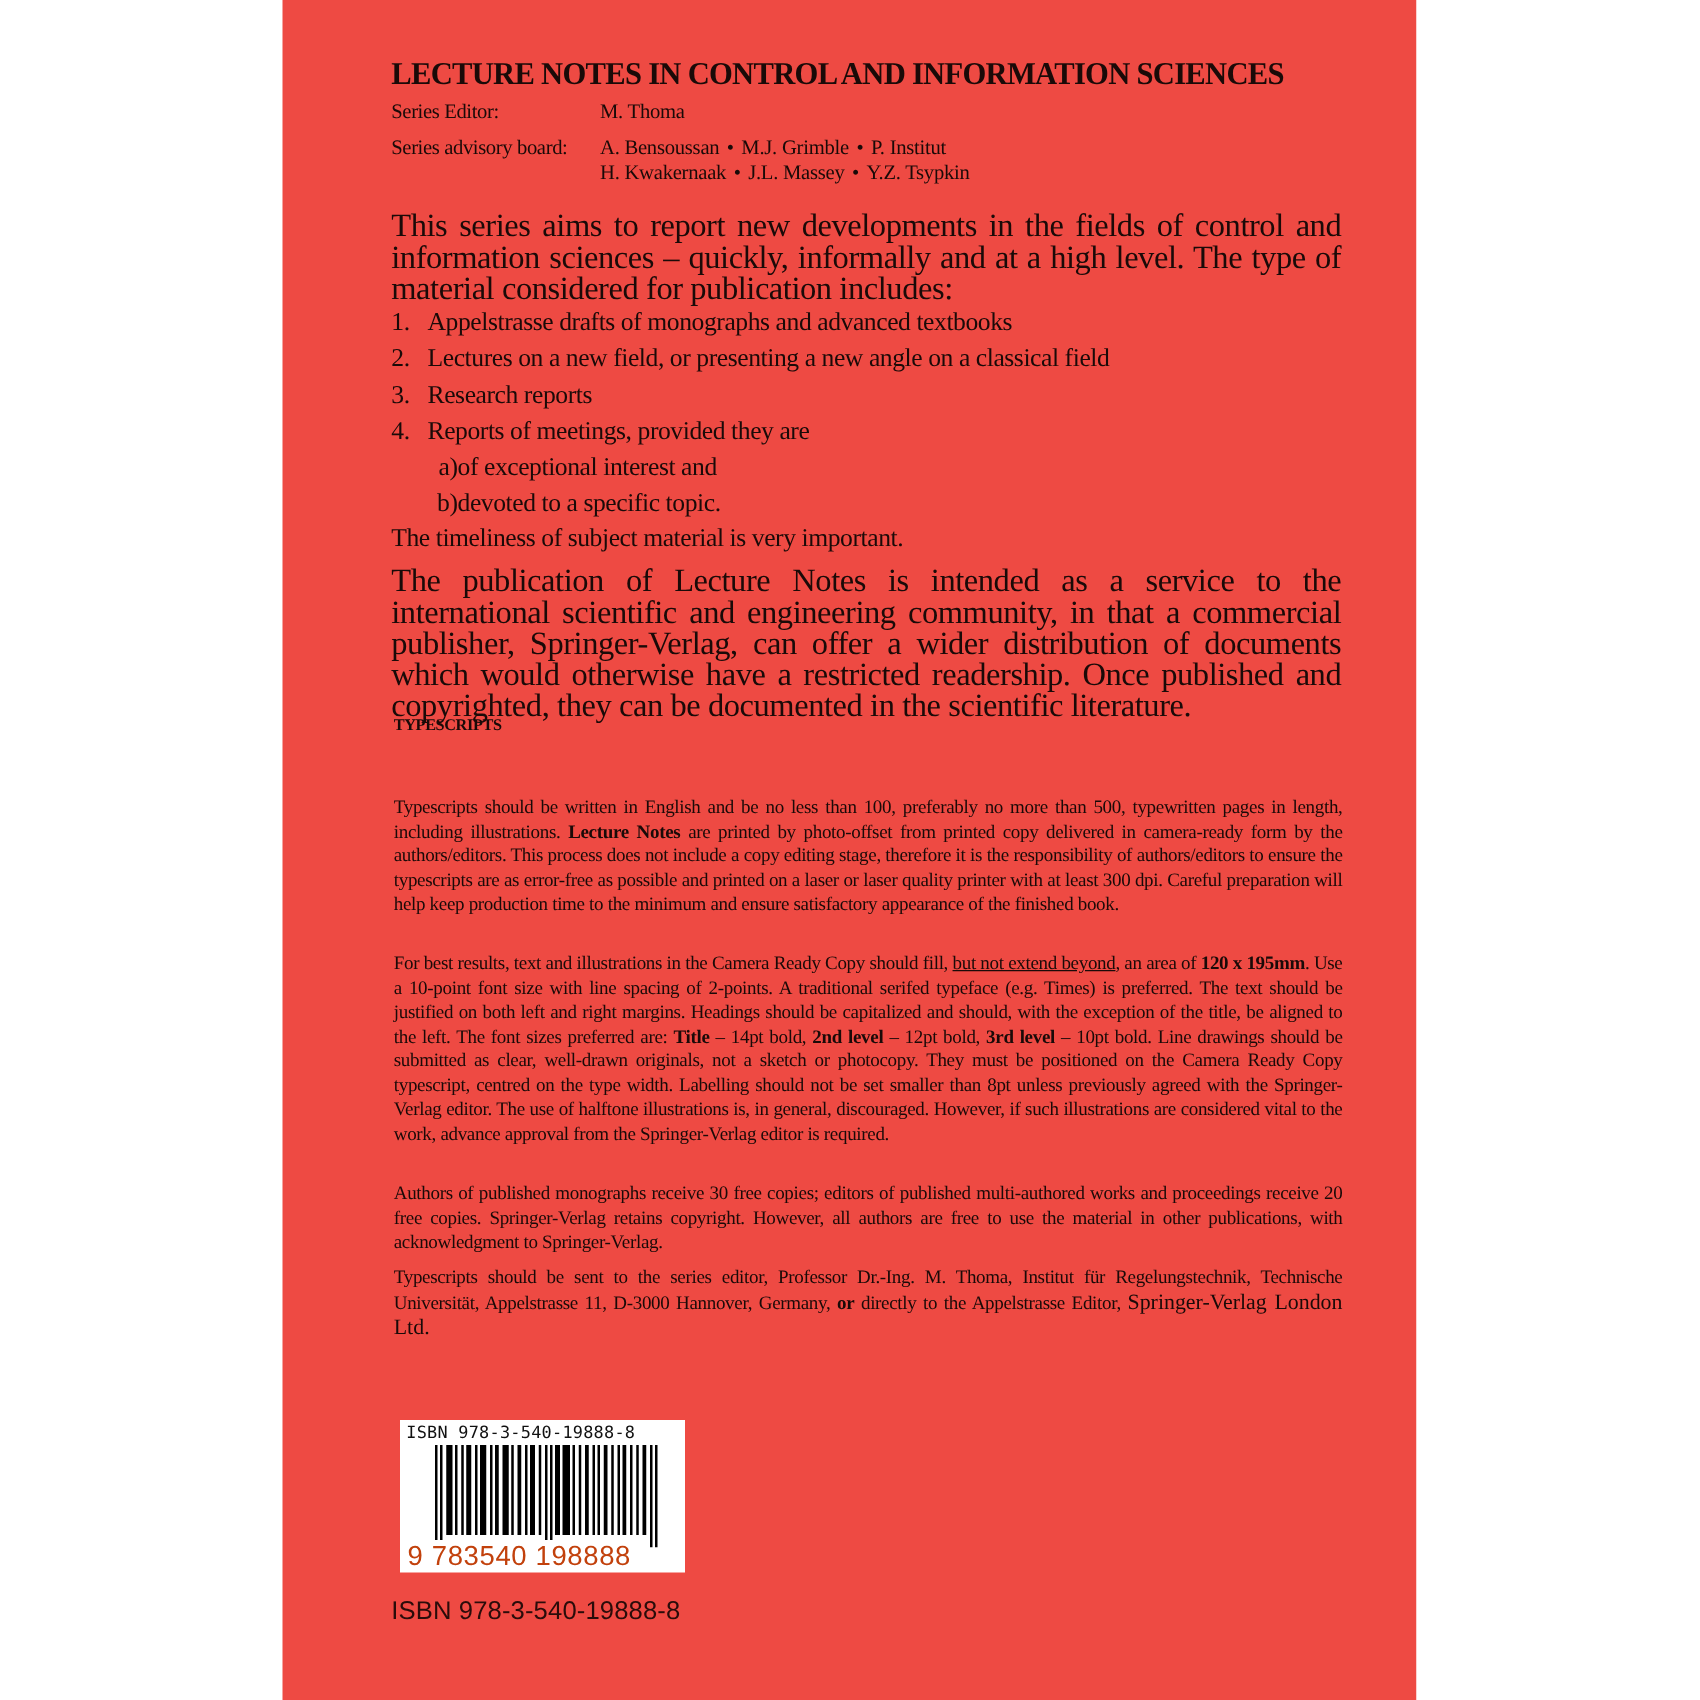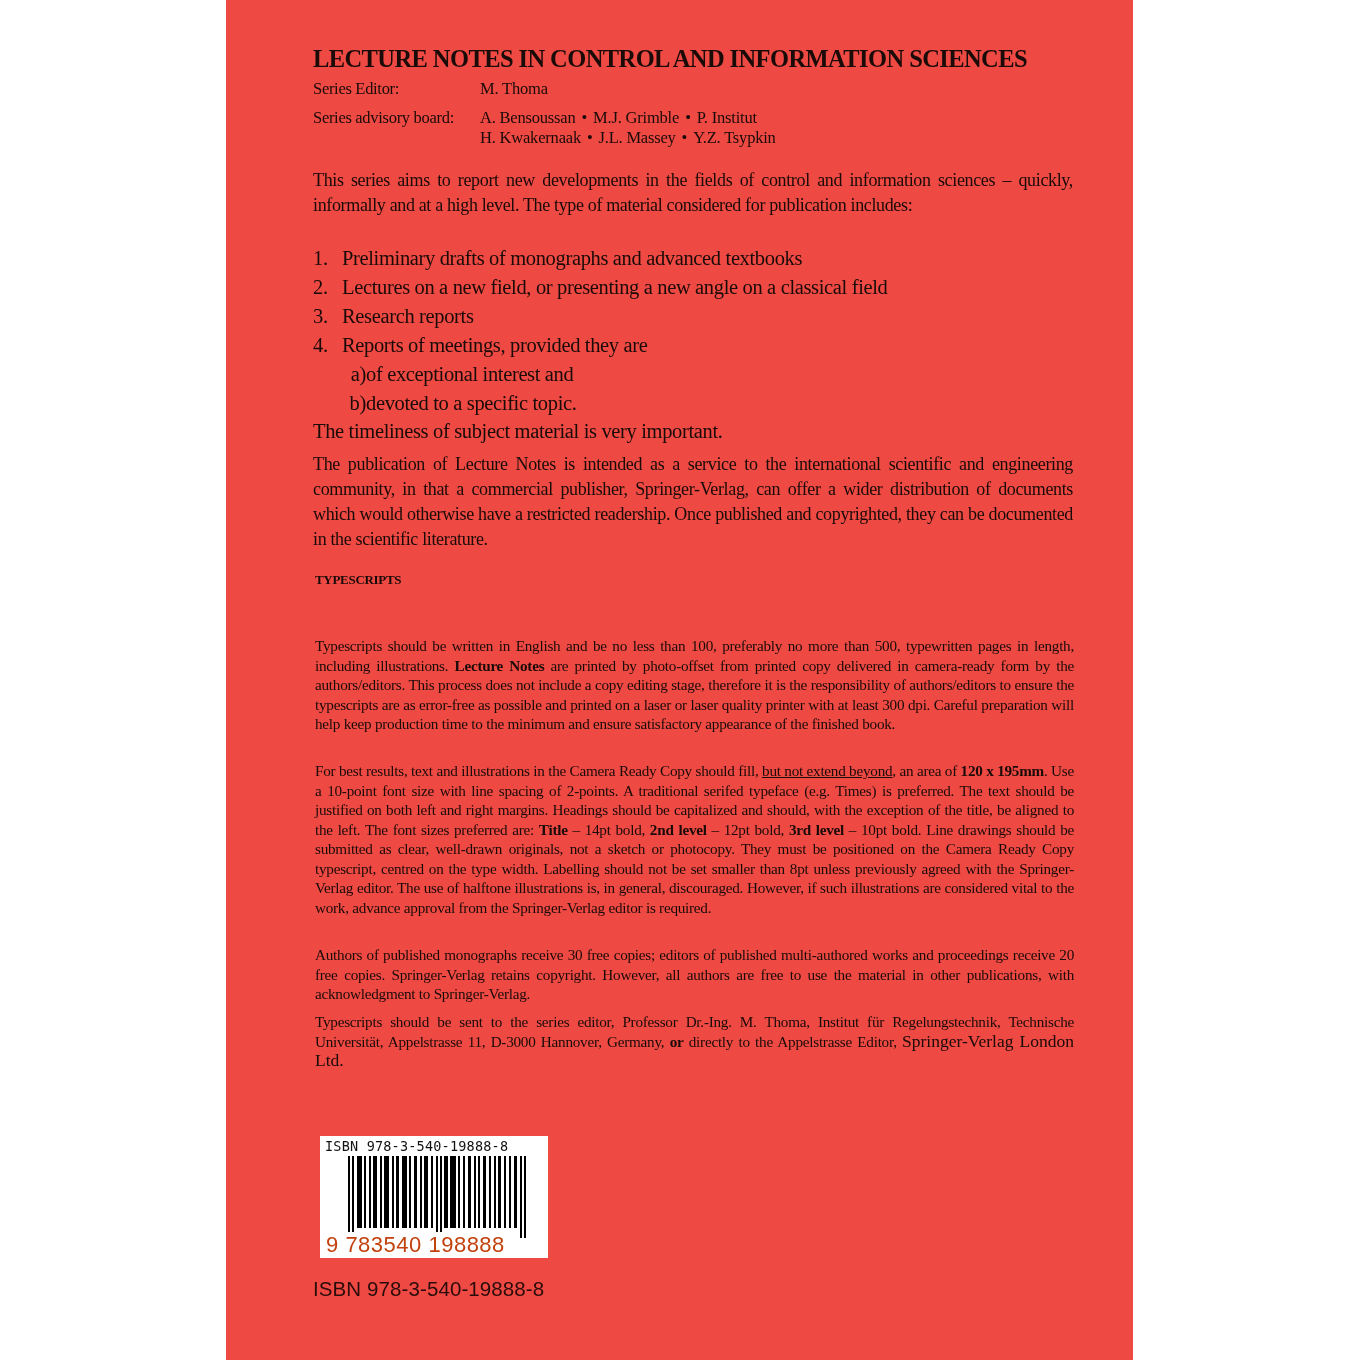--- a/index.html
+++ b/index.html
@@ -11,21 +11,21 @@
   .serif { font-family:"Liberation Serif", "DejaVu Serif", serif; color:#1a0a08; }
   .title {
     position:absolute; left:313px; top:44px; font-size:25.5px; font-weight:bold;
     letter-spacing:-0.6px; white-space:nowrap; transform:scaleX(0.96); transform-origin:left;
   }
   .meta { position:absolute; left:313px; font-size:16.5px; white-space:nowrap; }
   .meta .lbl { font-weight:normal; display:inline-block; letter-spacing:-0.3px; }
   .meta .val { position:absolute; left:167px; top:0; letter-spacing:-0.2px; }
   .bullet { margin:0 6px; }
   .intro {
-    position:absolute; left:313px; width:760px; font-size:18px; line-height:25px;
+    position:absolute; left:313px; width:760px; font-size:26px; line-height:25px;
     text-align:justify; letter-spacing:-0.35px;
   }
   .li { position:absolute; left:313px; font-size:20.5px; white-space:nowrap; letter-spacing:-0.35px; }
   .li .n { display:inline-block; width:29px; }
   .li.sub { left:342px;text-align:right; }
   .h3 { position:absolute; left:315px; top:572px; font-size:13px; font-weight:bold; letter-spacing:-0.3px; }
   .small {
     position:absolute; left:315px; width:759px; font-size:15.2px; line-height:19.5px;
     text-align:justify; letter-spacing:-0.25px;margin-top:34px;
   }
@@ -68,21 +68,21 @@
   </span>
 </div>
 <div class="serif meta" style="top:128px;">
   <span class="val">
     <span>H. Kwakernaak</span><span class="bullet">•</span><span>J.L. Massey</span><span class="bullet">•</span><span>Y.Z. Tsypkin</span>
   </span>
 </div>
 
 <div class="serif intro" style="top:168px;">This series aims to report new developments in the fields of control and information sciences – quickly, informally and at a high level. The type of material considered for publication includes:</div>
 
-<div class="serif li" style="top:247px;"><span class="n">1.</span><span>Preliminary drafts of monographs and advanced textbooks</span></div>
+<div class="serif li" style="top:247px;"><span class="n">1.</span><span>Appelstrasse drafts of monographs and advanced textbooks</span></div>
 <div class="serif li" style="top:276px;"><span class="n">2.</span><span>Lectures on a new field, or presenting a new angle on a classical field</span></div>
 <div class="serif li" style="top:305px;"><span class="n">3.</span><span>Research reports</span></div>
 <div class="serif li" style="top:334px;"><span class="n">4.</span><span>Reports of meetings, provided they are</span></div>
 <div class="serif li sub" style="top:363px;"><span class="n" style="width:24px">a)</span><span>of exceptional interest and</span></div>
 <div class="serif li sub" style="top:392px;"><span class="n" style="width:24px">b)</span><span>devoted to a specific topic.</span></div>
 <div class="serif li" style="top:420px;">The timeliness of subject material is very important.</div>
 
 <div class="serif intro" style="top:452px;">The publication of Lecture Notes is intended as a service to the international scientific and engineering community, in that a commercial publisher, Springer-Verlag, can offer a wider distribution of documents which would otherwise have a restricted readership. Once published and copyrighted, they can be documented in the scientific literature.</div>
 
 <div class="serif h3">TYPESCRIPTS</div>

